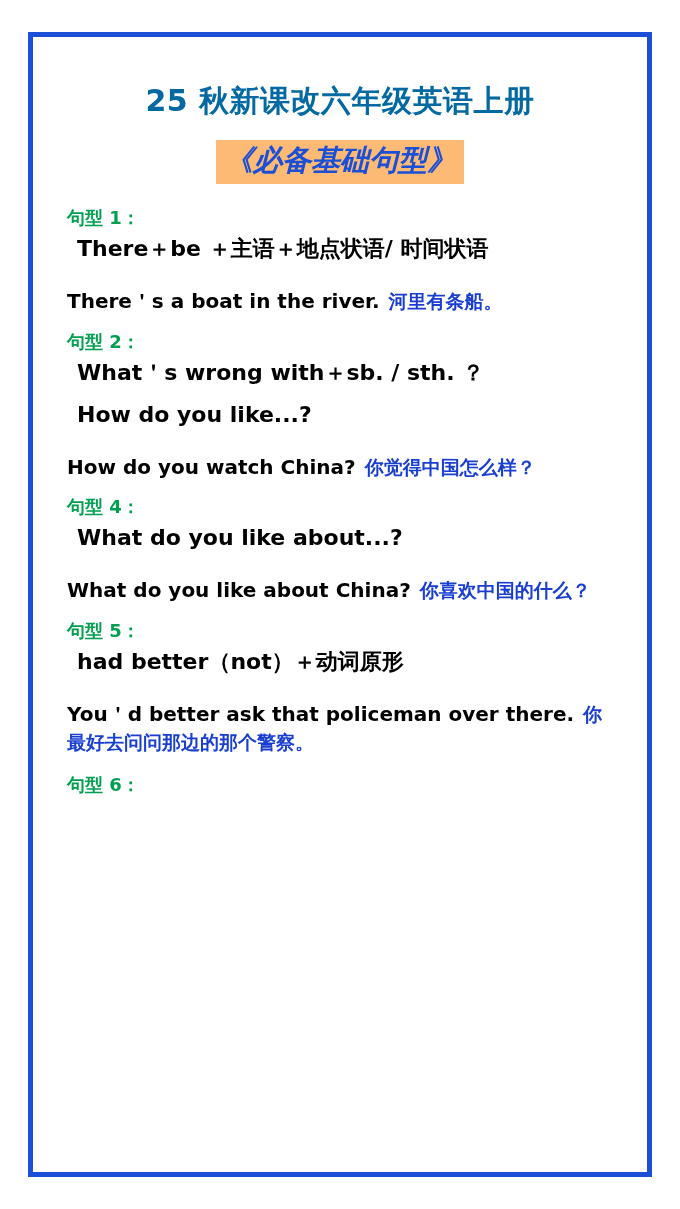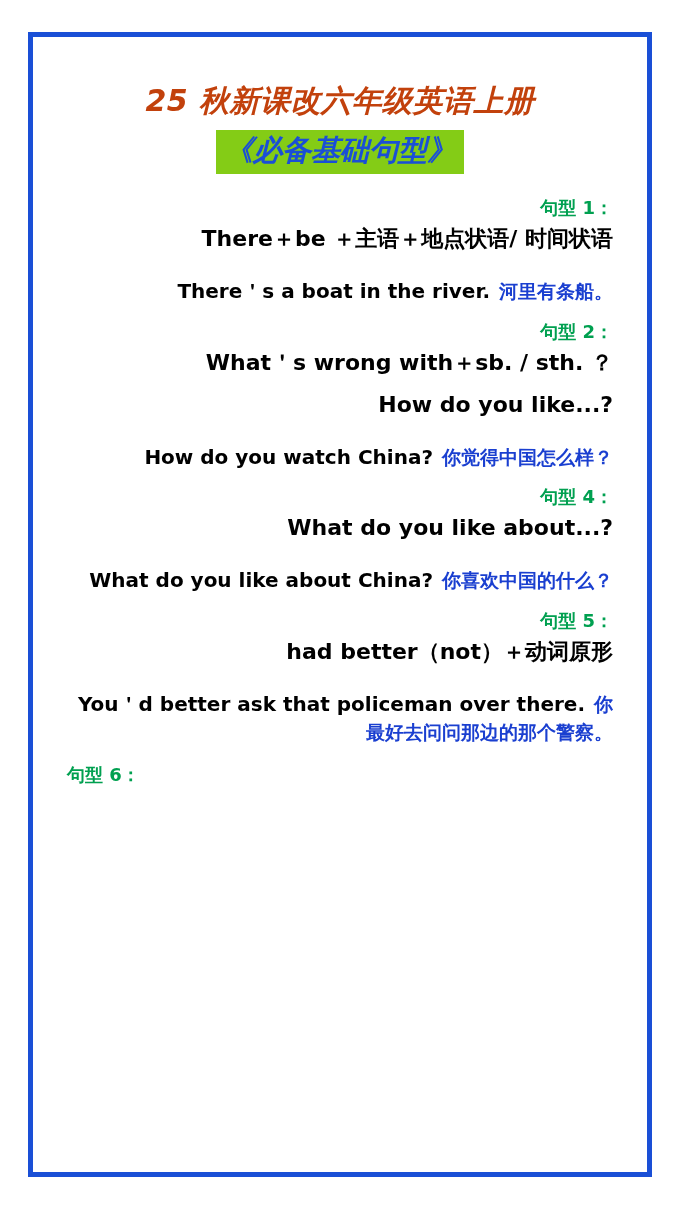--- a/index.html
+++ b/index.html
@@ -26,45 +26,43 @@
     width: 100%;
     height: 100%;
     box-sizing: border-box;
     border: 5px solid #1a4fd6;
     background: #ffffff;
     padding: 26px 34px 0 34px;
     overflow: hidden;
   }
   .title-main {
     text-align: center;
-    color: #c2410c;
+    color: #0369a1;
     font-weight: bold;
     font-size: 30px;
     letter-spacing: 0.5px;
-    margin: 18px 0 8px 0;
+    margin: 18px 0 18px 0;
     font-family: "DejaVu Sans", "Liberation Sans", sans-serif;
-    font-style: italic;
   }
   .title-sub-wrap {
     text-align: center;
     margin-bottom: 22px;
   }
   .title-sub {
     display: inline-block;
-    background: #84cc16;
+    background: #fdba74;
     color: #1a4fd6;
     font-weight: bold;
     font-size: 29px;
     font-style: italic;
     padding: 1px 8px 3px 8px;
     font-family: "DejaVu Sans", "Liberation Sans", sans-serif;
   }
   .item {
     margin-bottom: 14px;
-    text-align: right;
   }
   .item-label {
     color: #00a050;
     font-weight: bold;
     font-size: 18px;
     margin-bottom: 5px;
     font-family: "DejaVu Sans", "Liberation Sans", sans-serif;
   }
   .item-pattern {
     color: #000000;

